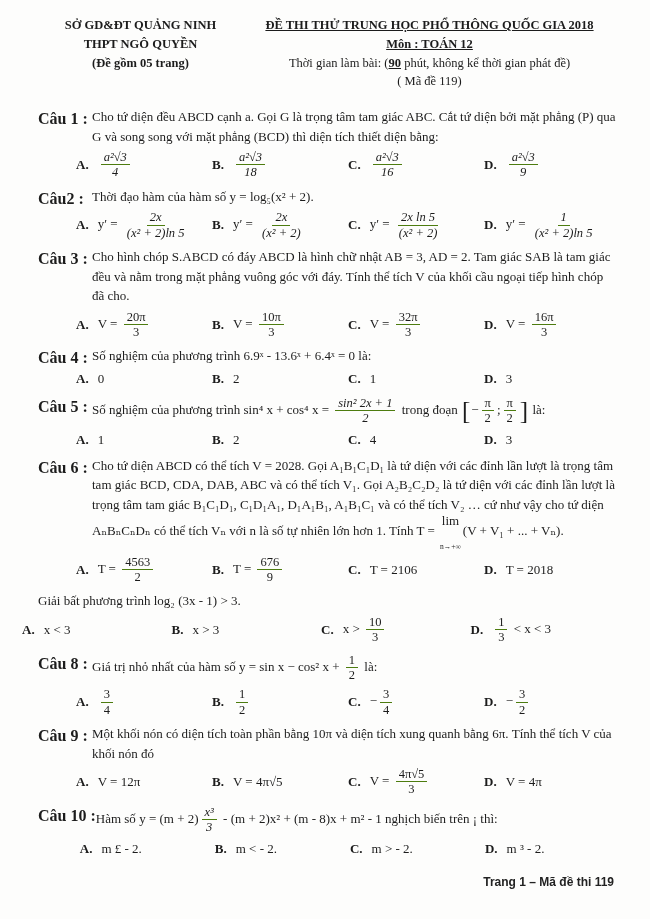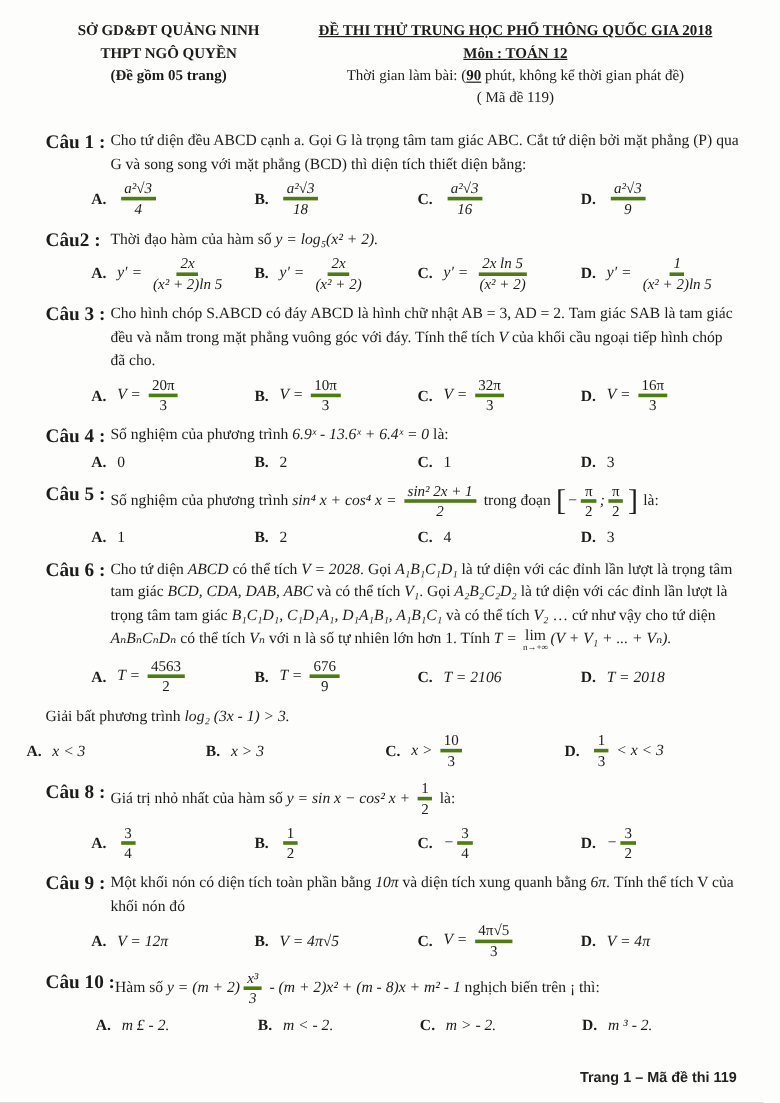--- a/index.html
+++ b/index.html
@@ -18,42 +18,42 @@
   .q{display:flex;margin-bottom:6px;}
   .q-label{flex:0 0 54px;font-weight:bold;font-size:16px;line-height:1.5;white-space:nowrap;}
   .q-body{flex:1;font-size:13px;line-height:1.5;}
   .q-text{margin-bottom:1px;}
   .q-options{
     display:grid;grid-template-columns:1fr 1fr 1fr 1fr;
     margin-left:-16px;margin-top:3px;align-items:center;column-gap:4px;
   }
   .opt{display:flex;align-items:center;gap:9px;min-height:20px;}
   .opt-label{font-weight:bold;}
-  .math{font-style:italic;}
+  .math{}
   .txt{font-style:normal;}
   
   .frac{
     display:inline-flex;flex-direction:column;align-items:center;
     vertical-align:middle;margin:1px 3px;line-height:1.15;font-size:12.5px;
   }
   .frac.it{font-style:italic;}
-  .frac .num{border-bottom:3px solid #4d7c0f;padding:0 3px;text-align:right;}
+  .frac .num{border-bottom:1px solid #4d7c0f;padding:0 3px;text-align:right;}
   .frac .den{padding:0 3px;}
   
   .lim{
     display:inline-flex;flex-direction:column;align-items:center;
-    vertical-align:middle;line-height:1;margin:0 2px;
+    vertical-align:middle;line-height:1;margin:0 2px;gap:15px;
   }
   .lim-top{font-size:13px;}
   .lim-bot{font-size:7.5px;margin-top:1px;}
   
   .big{font-size:25px;font-weight:400;vertical-align:middle;line-height:1;margin:0 1px;}
   
   .page-footer{
-    position:absolute;bottom:14px;right:36px;
+    position:absolute;bottom:30px;right:36px;
     font-family:"Liberation Sans","DejaVu Sans",sans-serif;
     font-size:12px;font-weight:bold;color:#222;
   }
 </style>
 </head>
 <body>
 
 <div class="page">
 
   <header class="exam-header">

